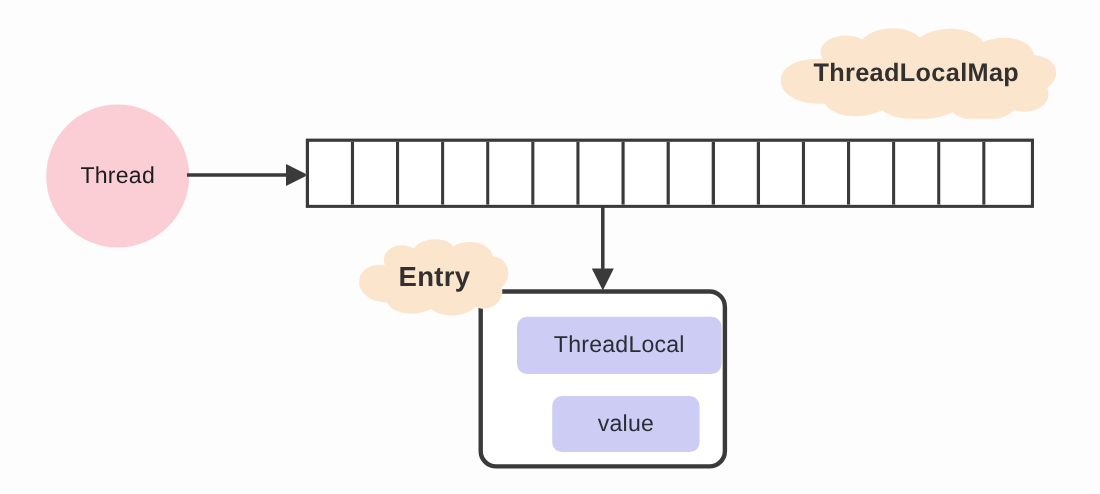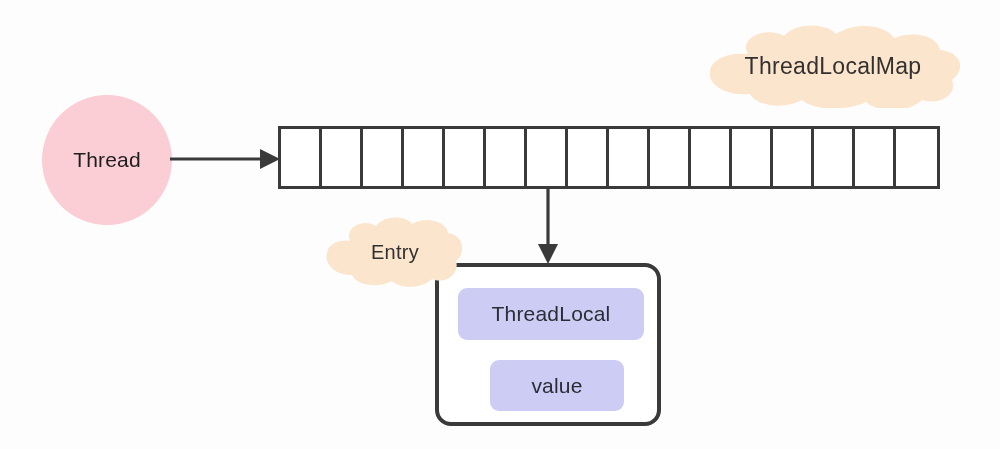--- a/index.html
+++ b/index.html
@@ -82,37 +82,38 @@
     position: absolute;
     inset: 0;
   }
   .cloud .cloud-label {
     position: relative;
     z-index: 2;
     font-size: 22px;
     color: #333030;
     letter-spacing: 0.3px;
     white-space: nowrap;
+    font-weight: bold;
   }
 
   #cloud-threadlocalmap {
     left: 700px;
     top: 24px;
     width: 266px;
     height: 84px;
   }
   #cloud-threadlocalmap .cloud-label { font-size: 23px; }
 
   #cloud-entry {
     left: 324px;
     top: 215px;
     width: 142px;
     height: 74px;
   }
-  #cloud-entry .cloud-label { font-size: 20px; }
+  #cloud-entry .cloud-label { font-size: 25px; }
 
   
   #entry-box {
     position: absolute;
     left: 435px;
     top: 263px;
     width: 226px;
     height: 163px;
     box-sizing: border-box;
     border: 4px solid #3a3a3a;
@@ -122,20 +123,21 @@
   .field-chip {
     position: absolute;
     background: #ccccf5;
     border-radius: 9px;
     display: flex;
     align-items: center;
     justify-content: center;
     color: #2c2c34;
     font-size: 21px;
     letter-spacing: 0.2px;
+    margin-left: 12px;
   }
   #chip-threadlocal {
     left: 19px;
     top: 21px;
     width: 186px;
     height: 52px;
   }
   #chip-value {
     left: 51px;
     top: 93px;

